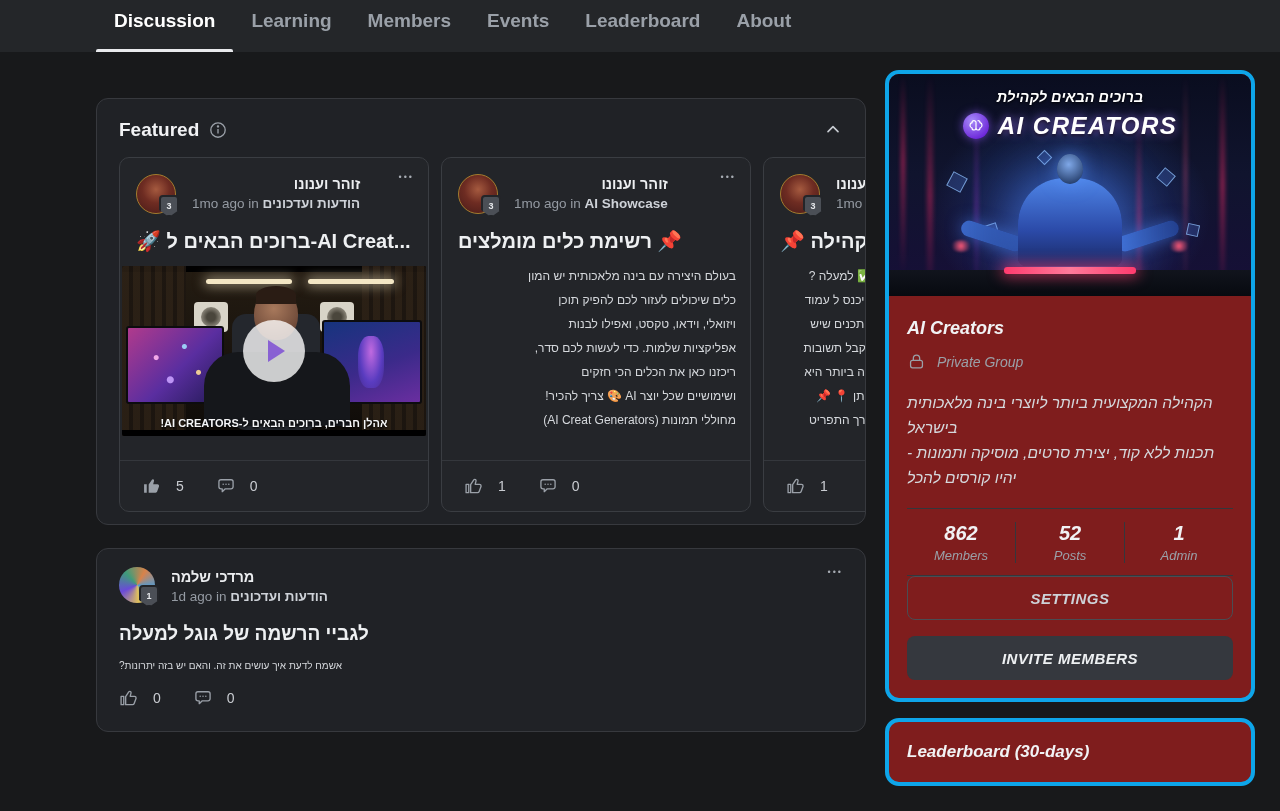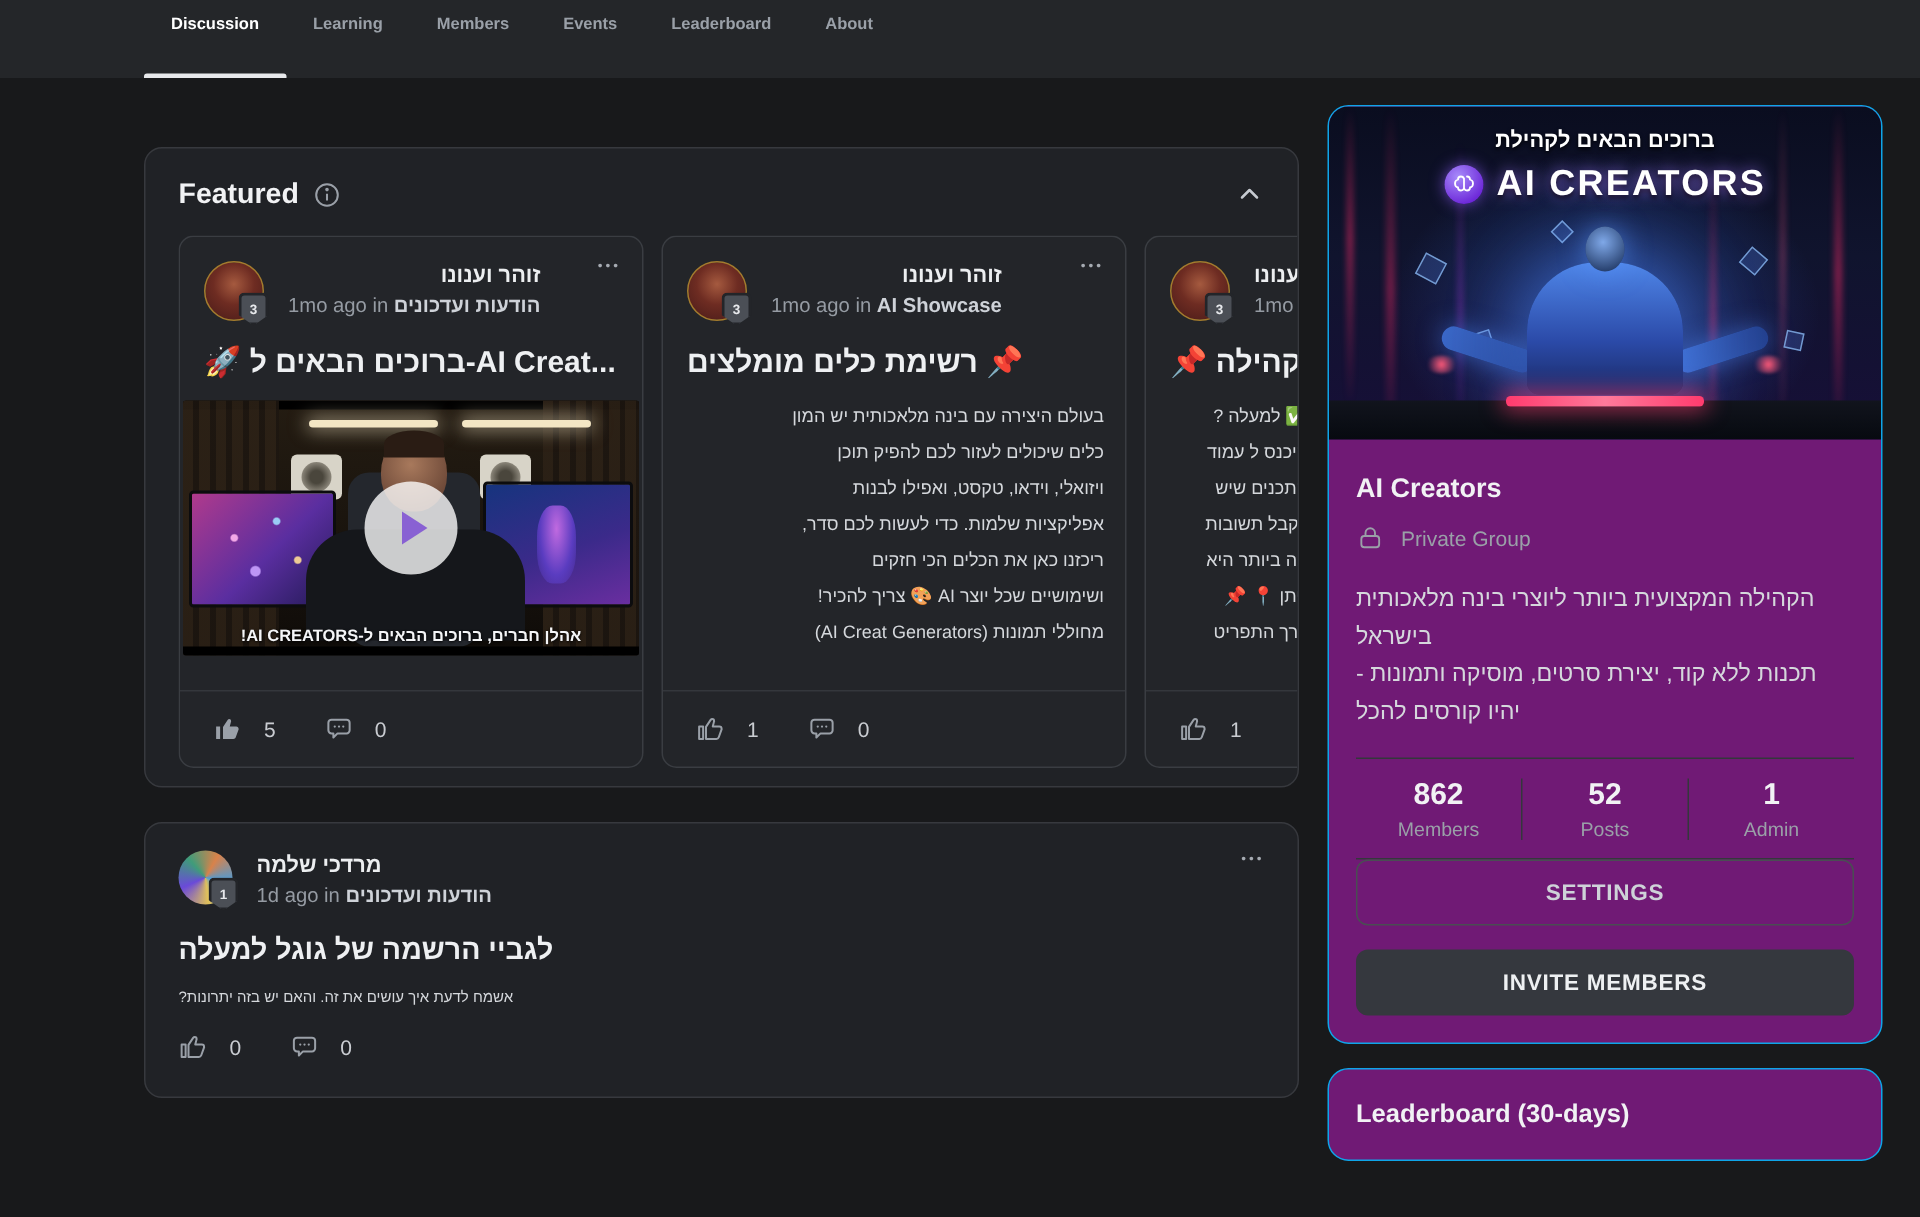--- a/index.html
+++ b/index.html
@@ -4,21 +4,21 @@
 <style>
   html,body{margin:0;padding:0;width:1280px;height:811px;overflow:hidden;
     background:#18191b;color:#e8eaed;
     font-family:"Liberation Sans","DejaVu Sans",sans-serif;}
   .rtl{direction:rtl;}
   .ltr{direction:ltr;}
   svg{display:block;}
 
   
   .topnav{position:absolute;top:0;left:0;right:0;height:52px;background:#242629;display:flex;align-items:stretch;padding-left:96px;}
-  .tab{position:relative;display:flex;align-items:flex-start;padding:10px 18px 0 18px;font-size:11px;font-weight:600;color:#9aa0a8;cursor:pointer;white-space:nowrap;}
+  .tab{position:relative;display:flex;align-items:flex-start;padding:10px 18px 0 18px;font-size:19px;font-weight:600;color:#9aa0a8;cursor:pointer;white-space:nowrap;}
   .tab.active{color:#ffffff;font-weight:700;}
   .tab.active::after{content:"";position:absolute;left:0;right:0;bottom:0;height:3px;background:#e8e9ec;border-radius:2px 2px 0 0;}
 
   
   .card{background:#202226;border:1px solid #37393e;border-radius:12px;box-sizing:border-box;}
 
   .feed{position:absolute;left:96px;top:74px;width:770px;}
   .sidebar{position:absolute;left:885px;top:70px;width:370px;}
 
   
@@ -80,21 +80,21 @@
   .v-bar.t{top:0;} .v-bar.b{bottom:0;}
 
   
   .post{margin-top:23px;height:184px;position:relative;padding:18px 22px 0 22px;}
   .post-title{margin-top:17px;font-size:19px;font-weight:700;color:#eef0f2;text-align:left;}
   .post-body{margin-top:15px;font-size:10px;color:#d5d8dc;text-align:left;}
   .post-actions{margin-top:17px;display:flex;align-items:center;gap:14px;color:#aeb3ba;}
   .post-actions .count{font-size:14px;color:#c9ccd1;margin-right:18px;}
 
   
-  .side-card{background:#701a75;border:1px solid #0ea5e9;border-radius:14px;overflow:hidden;box-sizing:border-box;}
+  .side-card{background:#7f1d1d;border:4px solid #0ea5e9;border-radius:14px;overflow:hidden;box-sizing:border-box;font-style:italic;}
   .banner{height:222px;position:relative;overflow:hidden;background:
      radial-gradient(ellipse at 50% 62%,rgba(60,120,255,.40) 0%,transparent 55%),
      linear-gradient(180deg,#0a0d1f 0%,#10142e 45%,#170f38 100%);}
   .streak{position:absolute;top:0;bottom:0;border-radius:3px;filter:blur(2px);}
   .cube{position:absolute;border:1px solid rgba(150,200,255,.7);background:rgba(90,140,255,.22);}
   .fig-body{position:absolute;left:50%;bottom:30px;transform:translateX(-50%);width:104px;height:88px;border-radius:46px 46px 8px 8px;
      background:linear-gradient(180deg,#4f86e8 0%,#2b4aa8 60%,#1a2a66 100%);box-shadow:0 0 46px 8px rgba(80,140,255,.45);}
   .fig-head{position:absolute;left:50%;bottom:112px;transform:translateX(-50%);width:26px;height:30px;border-radius:50%;
      background:radial-gradient(circle at 45% 35%,#7fa8e8 0%,#27406e 80%);box-shadow:0 0 18px rgba(90,150,255,.6);}
   .fig-arm{position:absolute;bottom:52px;width:64px;height:16px;border-radius:8px;background:linear-gradient(90deg,#3b68c8,#24418f);box-shadow:0 0 16px rgba(80,140,255,.5);}

